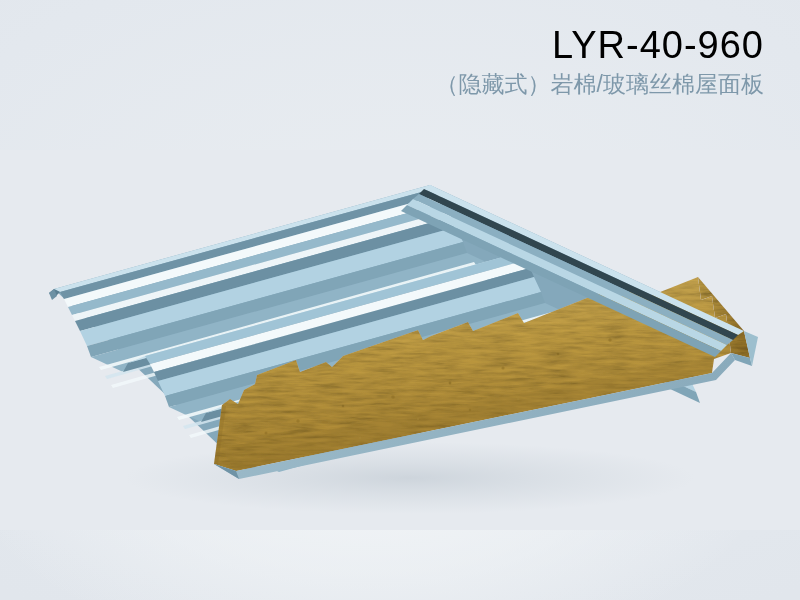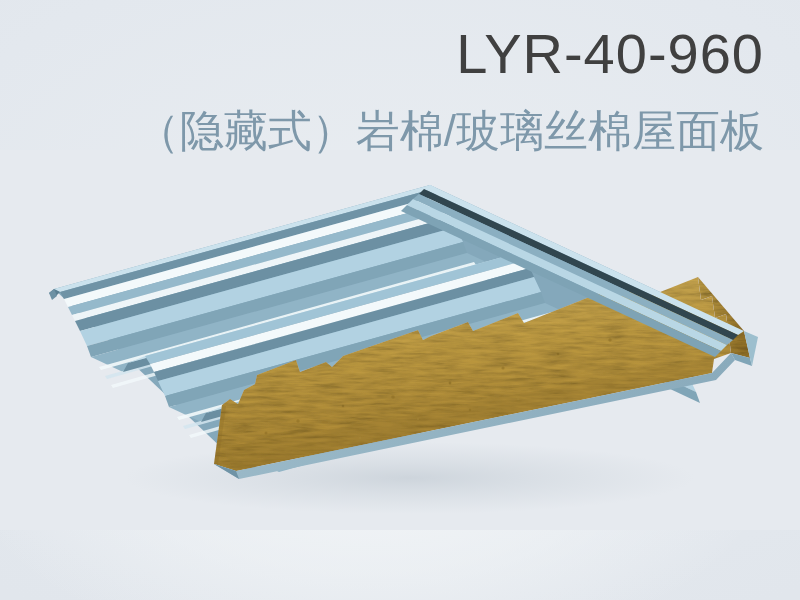--- a/index.html
+++ b/index.html
@@ -26,29 +26,29 @@
   
   #title-block {
     position: absolute;
     right: 36px;
     top: 26px;
     text-align: right;
     line-height: 1;
     user-select: none;
   }
   #product-code {
-    font-size: 56px;
+    font-size: 38px;
     letter-spacing: 1px;
-    color: #404040;
+    color: #000000;
     font-weight: 400;
     white-space: nowrap;
   }
   #product-name {
-    margin-top: 27px;
-    font-size: 44px;
+    margin-top: 9px;
+    font-size: 23px;
     color: #7e98aa;
     font-weight: 400;
     white-space: nowrap;
   }
 
   
   #panel-art {
     position: absolute;
     left: 0;
     top: 0;

